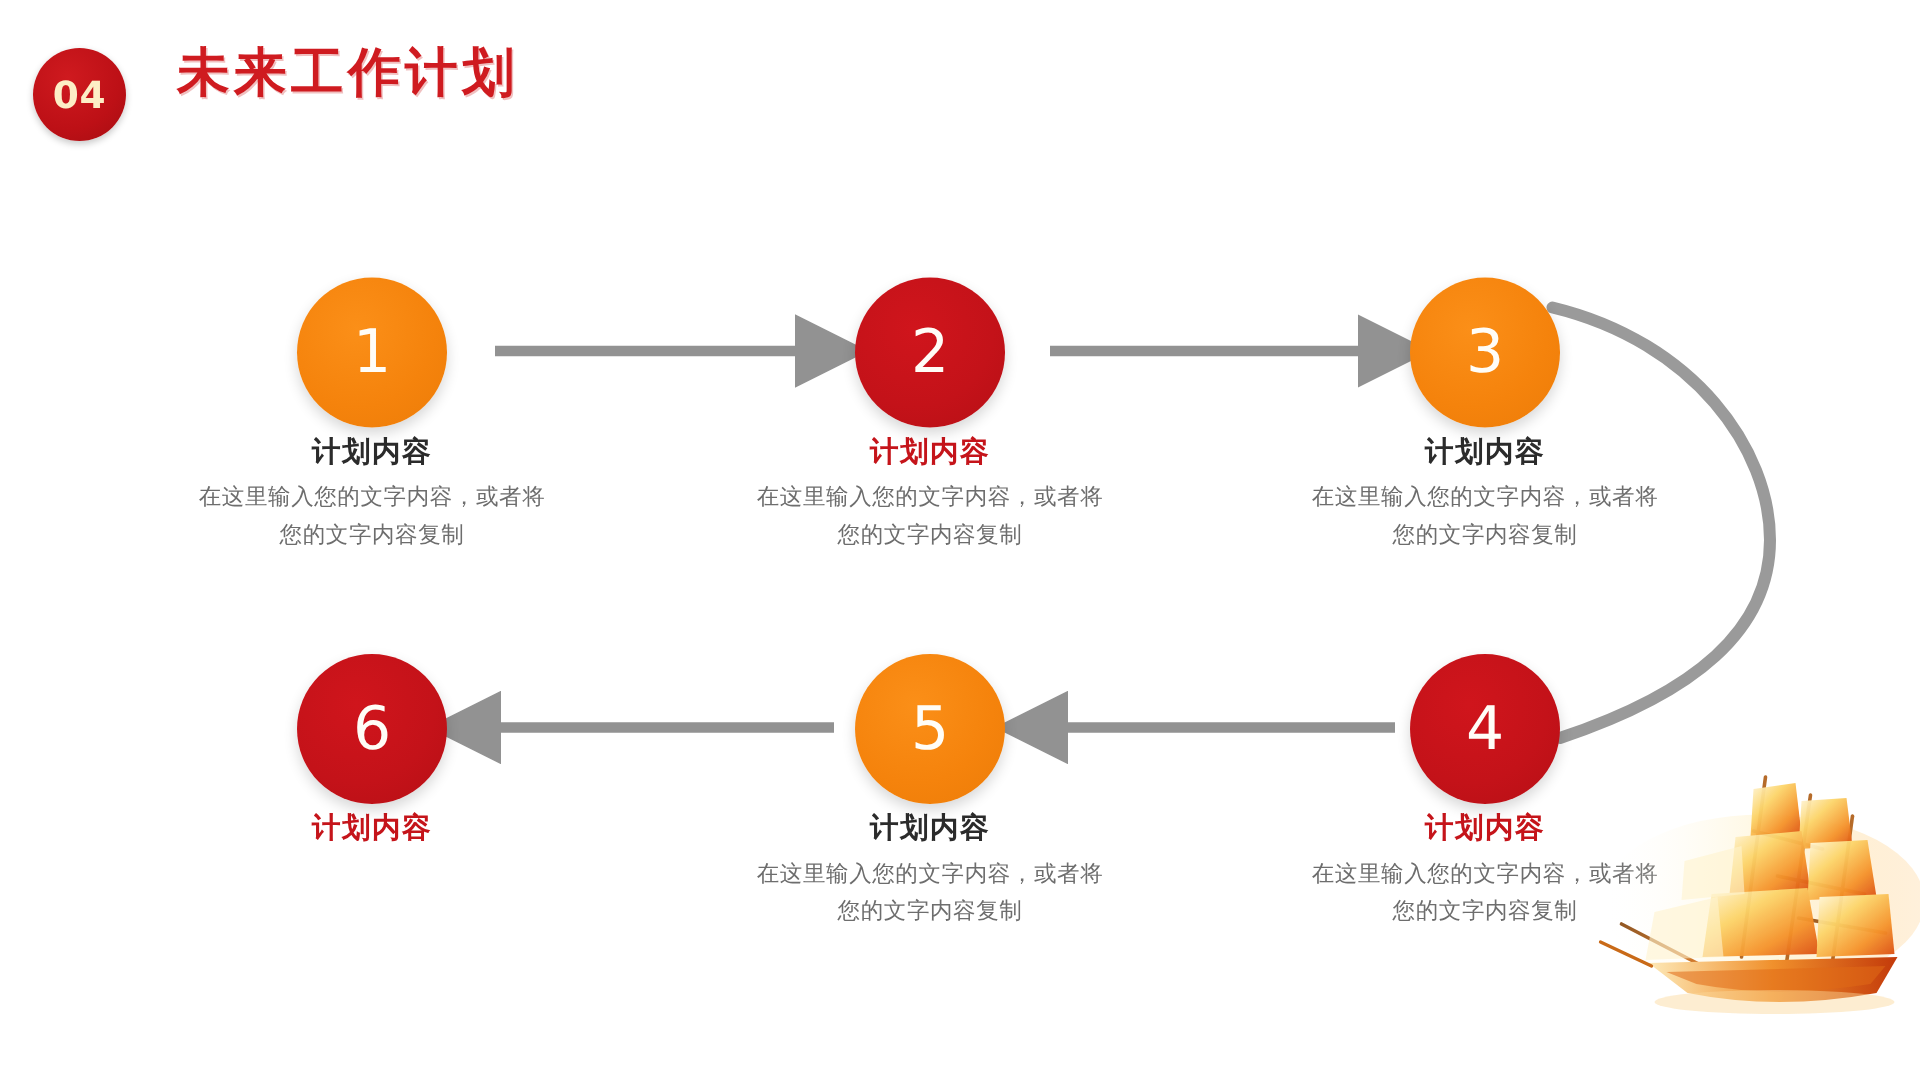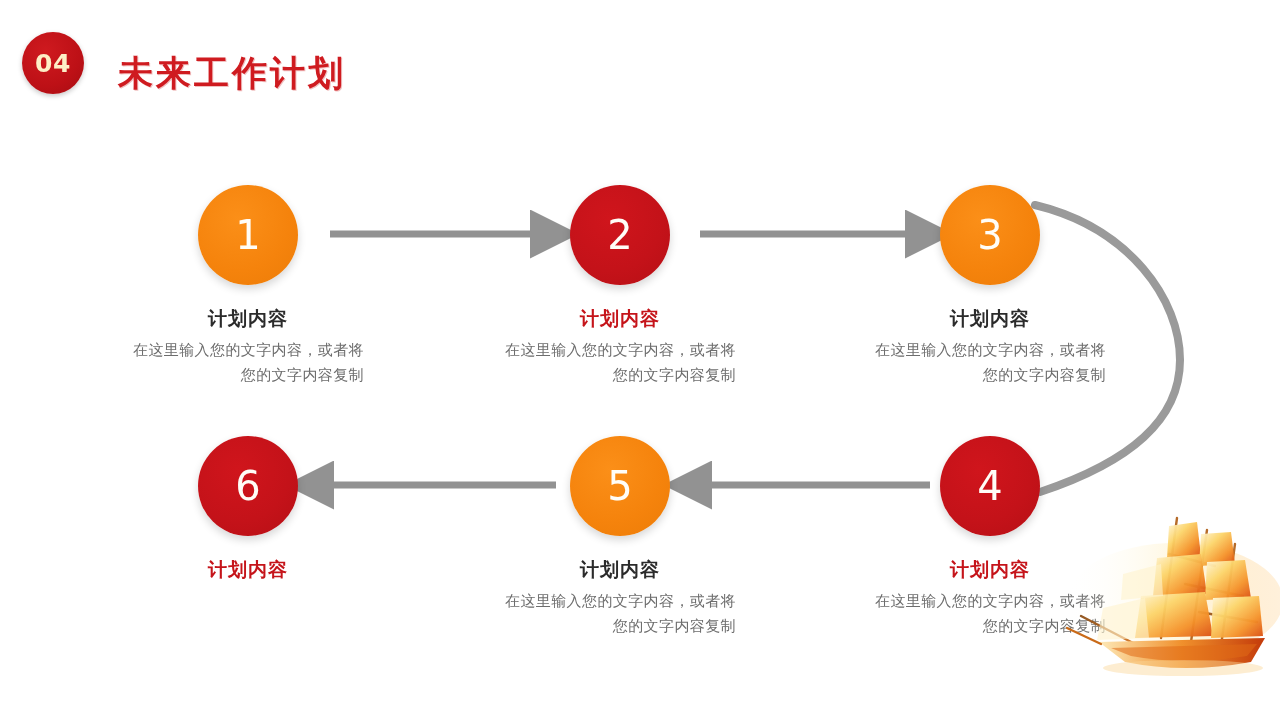--- a/index.html
+++ b/index.html
@@ -60,21 +60,20 @@
     top: 28px;
   }
   .header-title {
     font-size: 35px;
     font-weight: 700;
     color: #cf1b20;
     letter-spacing: 3px;
     line-height: 42px;
     text-shadow: 1px 1px 0 rgba(200,30,30,0.28);
     font-family: "DejaVu Sans", "Liberation Sans", sans-serif;
-    margin-top: 24px;
   }
   .header-subtitle {
     margin-top: 1px;
     font-size: 10.5px;
     color: #c8282c;
     letter-spacing: 1.35px;
     font-family: "DejaVu Sans Mono", "Liberation Mono", monospace;
     white-space: nowrap;
   }
 
@@ -114,39 +113,38 @@
   }
   .node-num {
     color: #fffdf7;
     font-size: 40px;
     font-weight: 400;
     line-height: 1;
     font-family: "DejaVu Sans", "Liberation Sans", sans-serif;
   }
 
   .node-title {
-    margin-top: 21px;
+    margin-top: 4px;
     font-size: 19px;
     font-weight: 700;
     line-height: 24px;
     letter-spacing: 1px;
     font-family: "DejaVu Sans", "Liberation Sans", sans-serif;
   }
   .node-title.dark  { color: #2b2b2b; }
   .node-title.red   { color: #c5141a; }
 
   .node-desc {
     margin-top: 7px;
     font-size: 15px;
     line-height: 25px;
     color: #6d6d6d;
     letter-spacing: 0.4px;
     padding: 0 14px;
-    font-family: Liberation Sans, sans-serif;
-    text-align: right;
+    font-family: Liberation Mono, monospace;
   }
 
   
   #node-1 { left: 118px;  top: 185px; }
   #node-2 { left: 490px;  top: 185px; }
   #node-3 { left: 860px;  top: 185px; }
   #node-4 { left: 860px;  top: 436px; }
   #node-5 { left: 490px;  top: 436px; }
   #node-6 { left: 118px;  top: 436px; }
 

